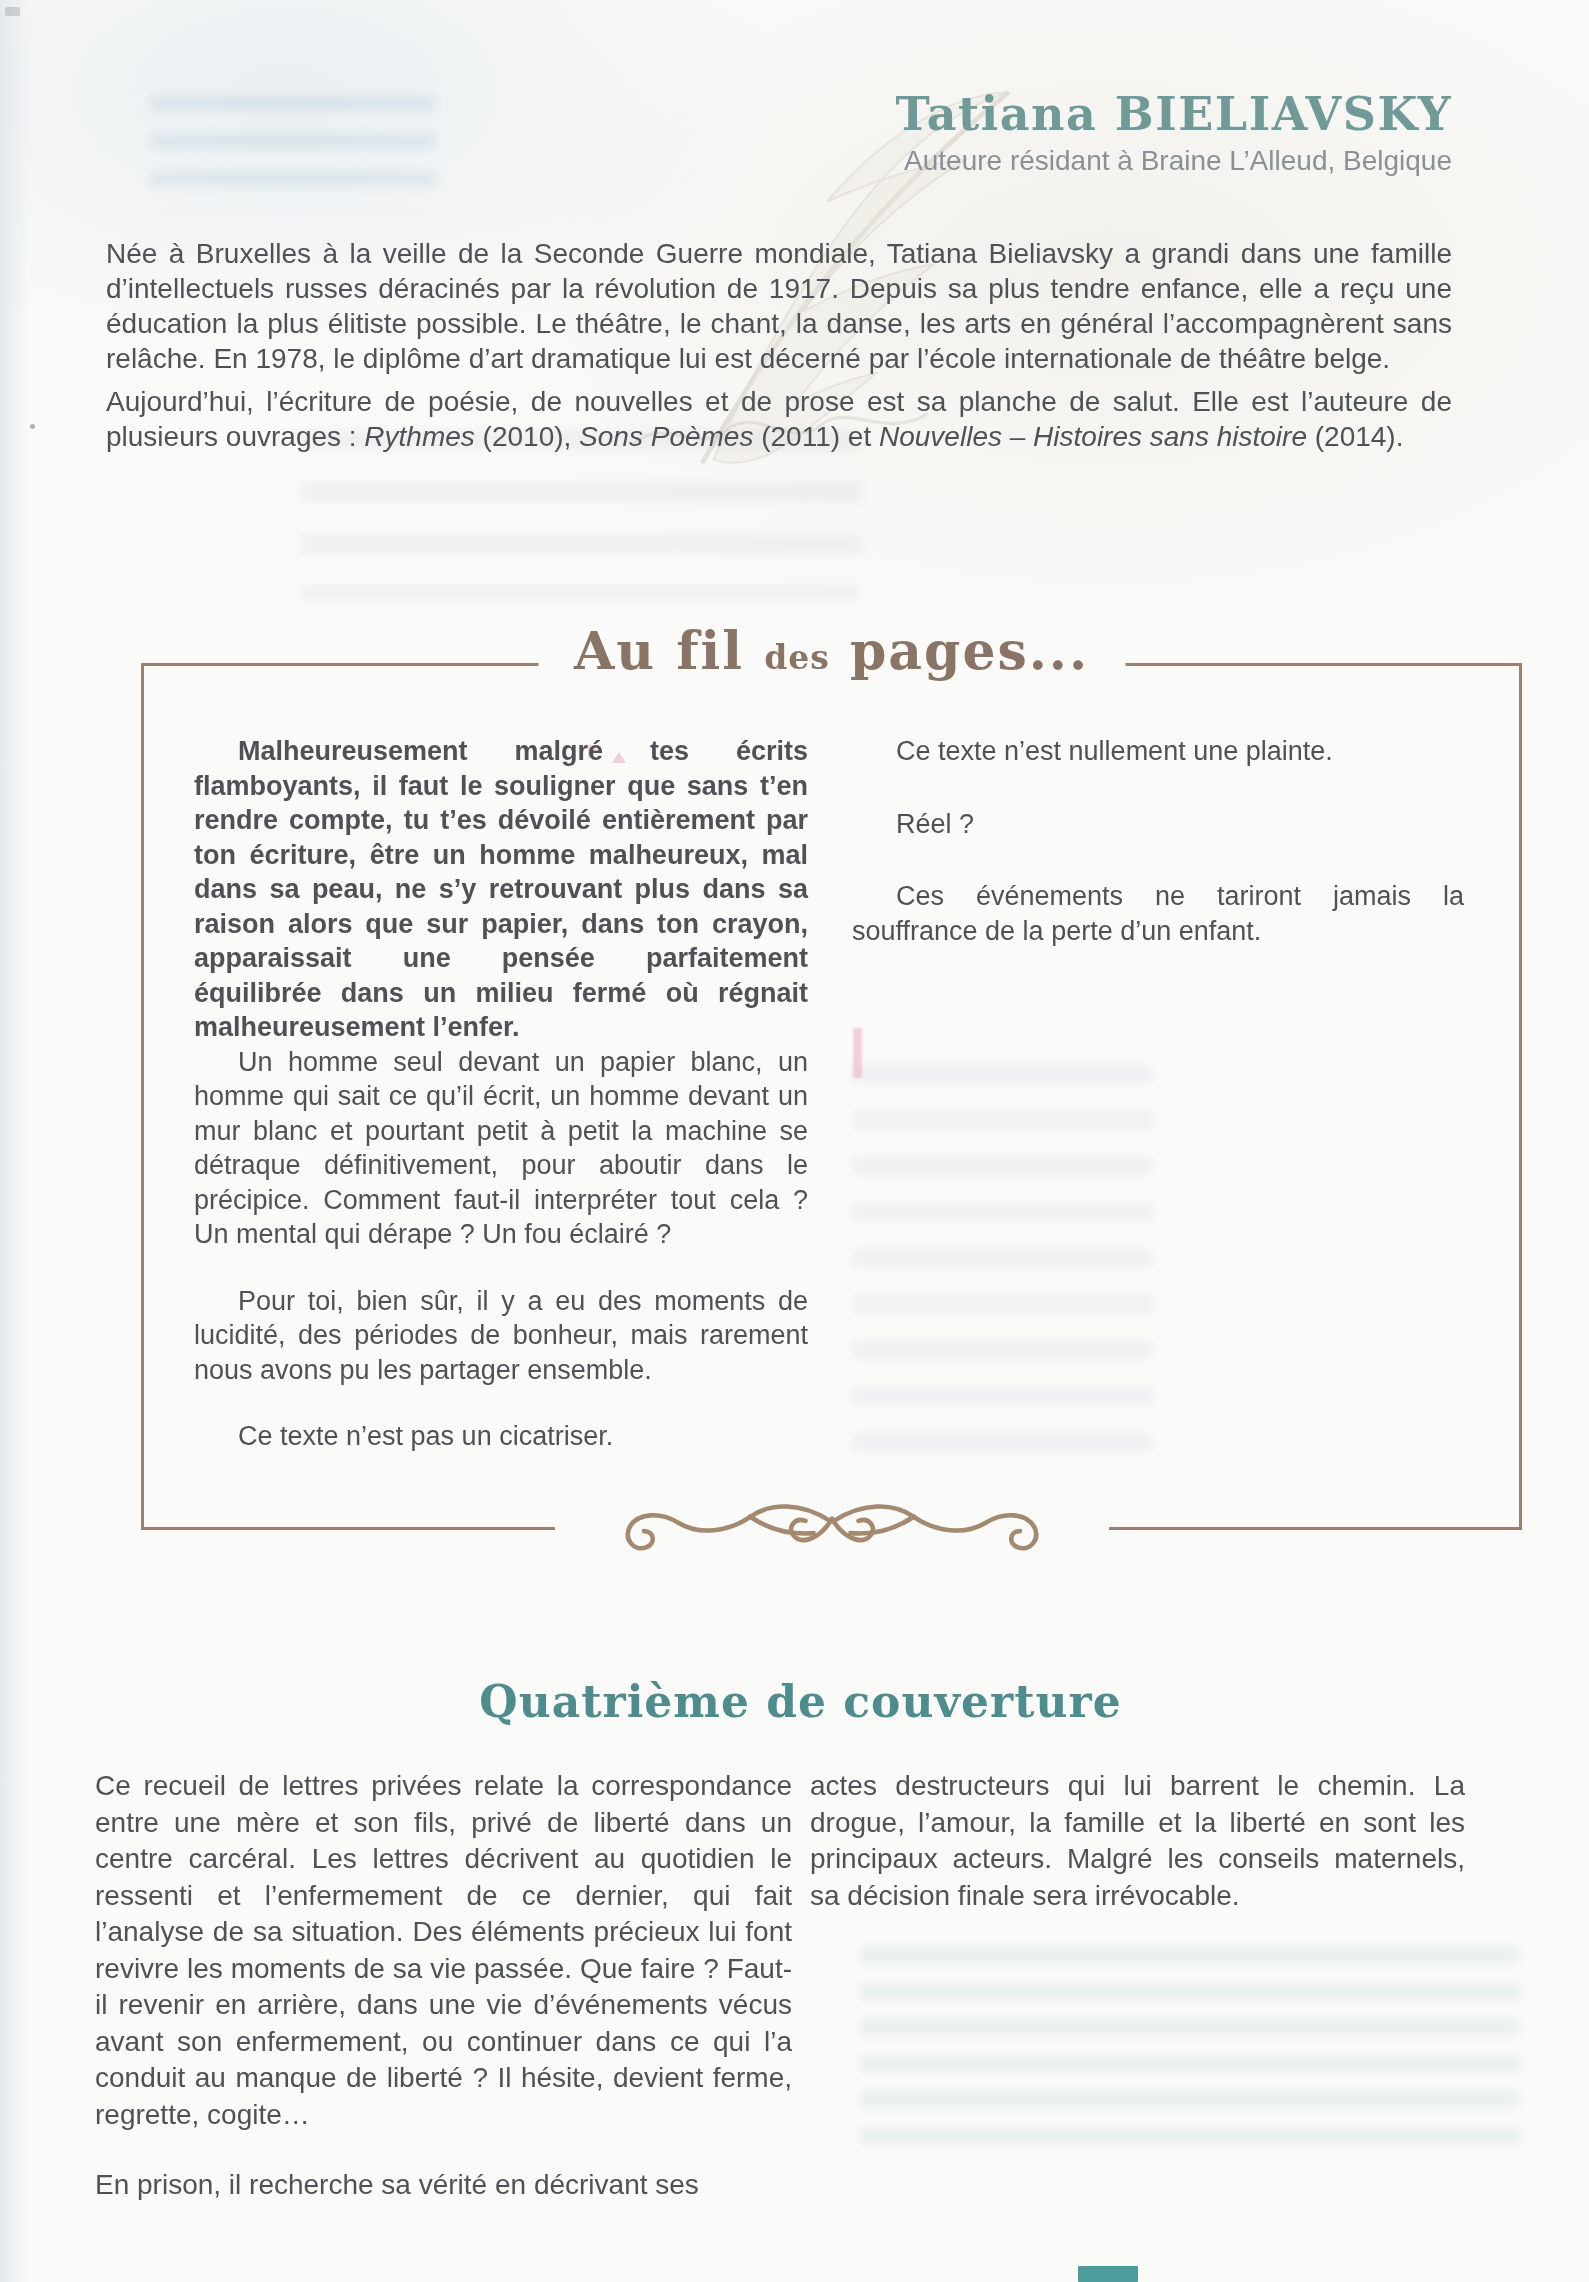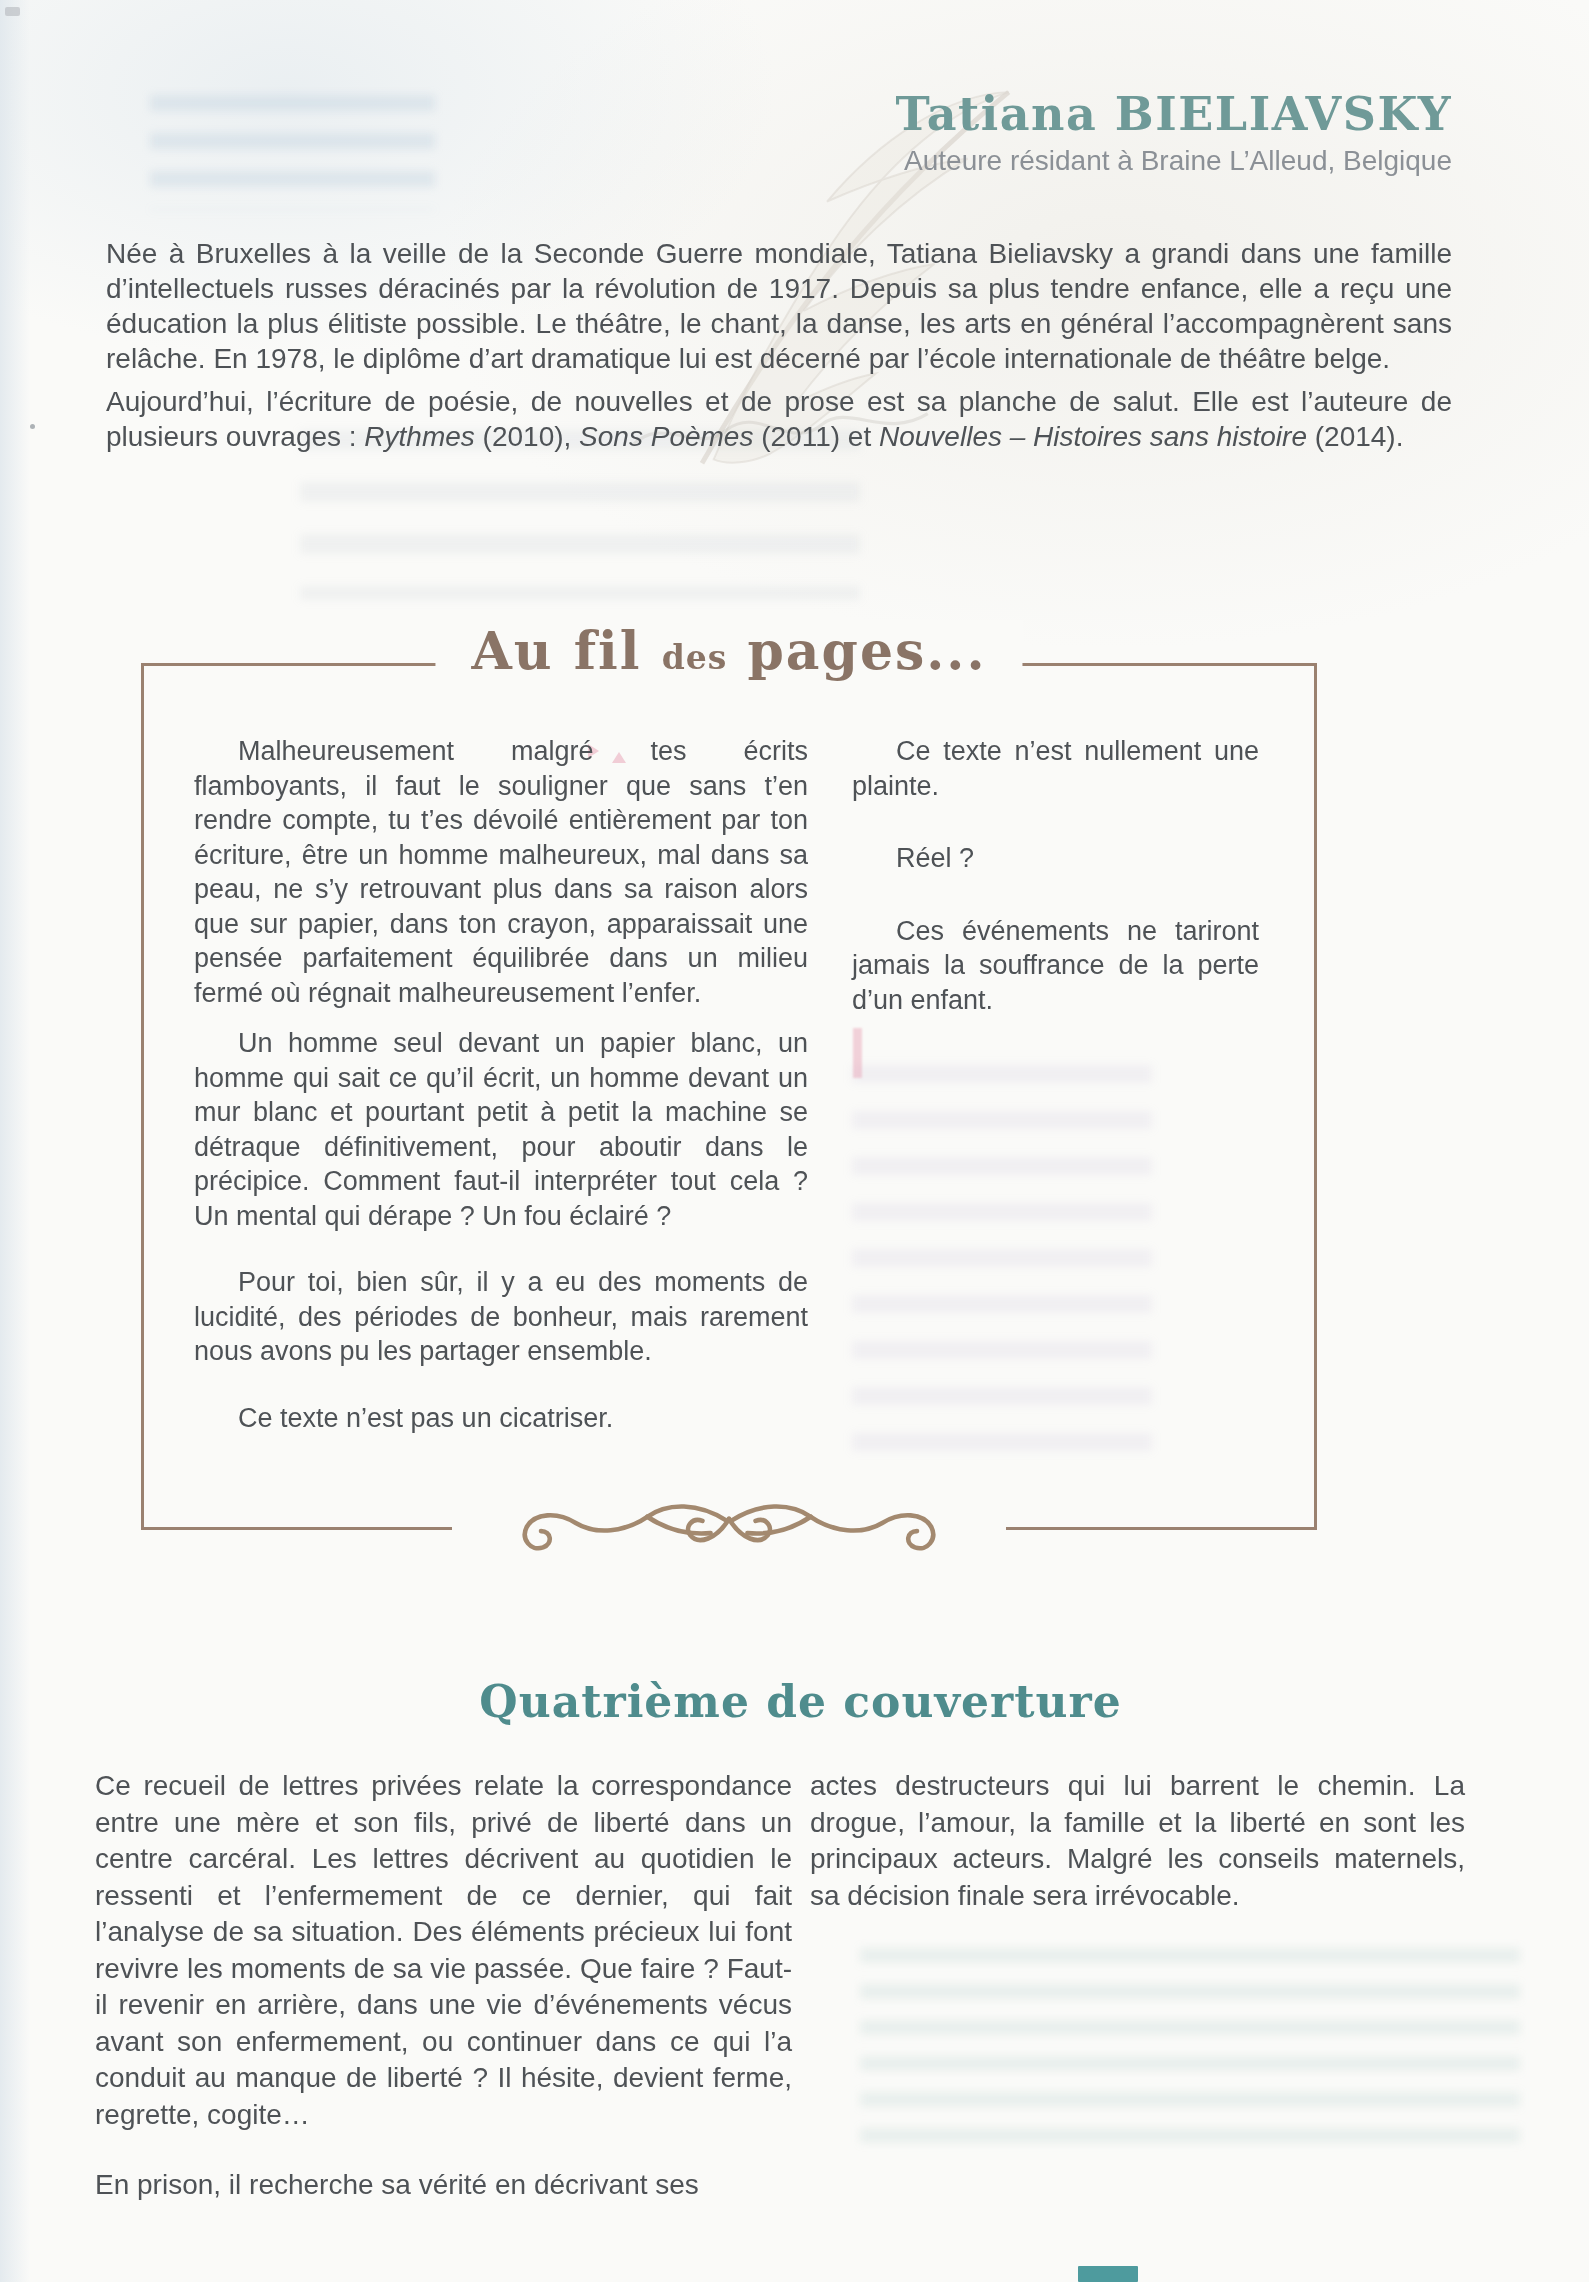--- a/index.html
+++ b/index.html
@@ -19,35 +19,35 @@
     font-family:"DejaVu Serif", serif;font-weight:bold;font-size:46px;line-height:52px;
     color:var(--teal-light,#6f9a98);letter-spacing:1.5px;margin-left:21px;
   }
   .author-subtitle{font-size:28px;line-height:34px;color:var(--subtitle-gray,#8b9096);margin-top:4px;}
   
   .bio{position:absolute;left:98px;top:228px;width:1362px;font-size:28px;line-height:35px;
        text-align:justify;color:var(--body-text,#4e5256);}
   .bio p{margin:8px;}
   .book-title{font-style:italic;}
   
-  .aufil-box{position:absolute;left:141px;top:663px;width:1176px;height:867px;
+  .aufil-box{position:absolute;left:141px;top:663px;width:1381px;height:867px;
              border:3px solid var(--box-border,#9a8170);box-sizing:border-box;}
   .aufil-legend{
     position:absolute;top:-46px;left:50%;transform:translateX(-50%);
     background:#fafaf8;padding:0 36px;white-space:nowrap;
     font-family:"DejaVu Serif", serif;font-weight:bold;color:var(--heading-brown,#8a7466);
   }
   .aufil-legend .big{font-size:52px;letter-spacing:2px;}
   .aufil-legend .small{font-size:33px;letter-spacing:1px;}
   .aufil-columns{display:flex;padding:68px 55px 0 50px;gap:44px;box-sizing:border-box;}
   .col{font-size:27px;line-height:34.5px;text-align:justify;color:var(--body-text,#54575a);}
   .col-left{flex:0 0 614px;}
   .col-right{flex:1;}
   .col p{margin:0 0 32px;text-indent:44px;}
-  .col-left p:first-child{margin-bottom:16px;}
+  .col-left p:first-child{margin-bottom:0;font-weight:bold;}
   .col-right p{margin-bottom:38px;}
   .flourish-wrap{position:absolute;bottom:-33px;left:50%;transform:translateX(-50%);
                  background:#fafaf8;padding:0 42px;line-height:0;}
   
   .quatrieme-title{position:absolute;top:1676px;left:0;width:100%;text-align:center;
     font-family:"DejaVu Serif", serif;font-weight:bold;font-size:44px;
     color:var(--teal,#4f8c8d);letter-spacing:1px;padding-left:6px;}
   .quatrieme-columns{position:absolute;left:95px;top:1768px;width:1370px;display:flex;gap:18px;}
   .qcol{font-size:28px;line-height:36.5px;text-align:justify;color:var(--body-text,#4e5256);}
   .qcol-left{flex:0 0 697px;}

